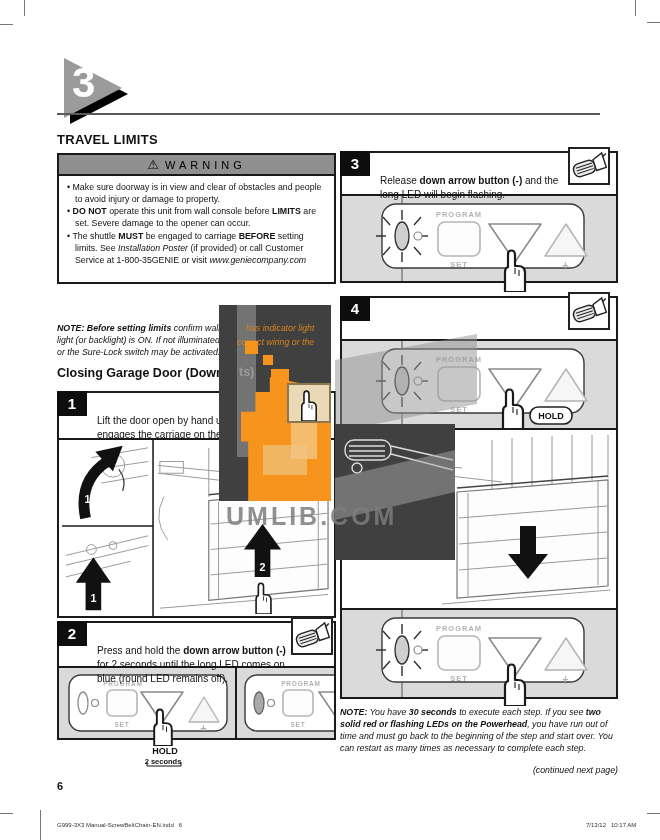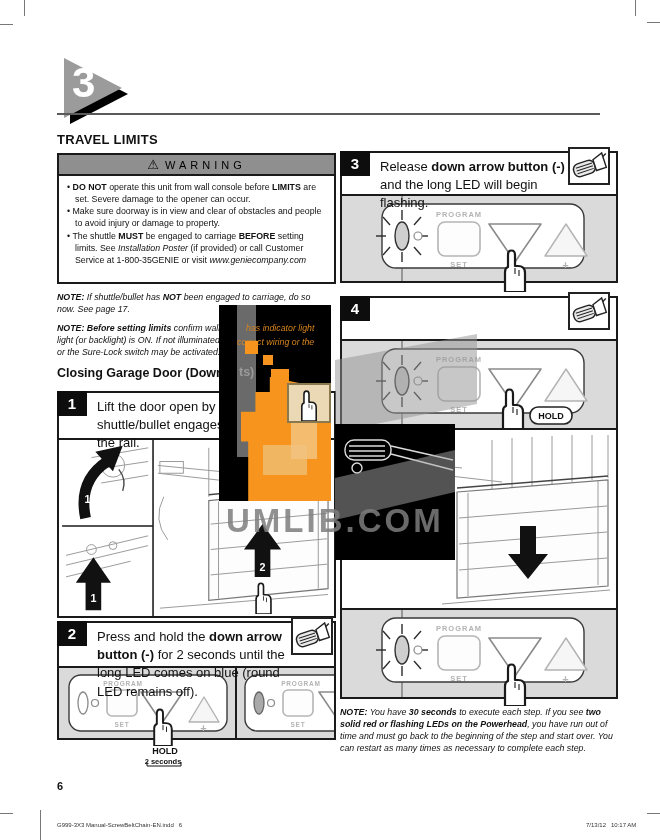--- a/index.html
+++ b/index.html
@@ -23,21 +23,21 @@
   .warnbar .wtitle{font-size:11px;font-weight:normal;letter-spacing:4px;color:#000}
   .warnlist{padding:5px 6px 0 8px;font-size:8.8px;line-height:1.38}
   .warnlist li{list-style:none;padding-left:8px;text-indent:-8px}
   .warnlist li::before{content:"• "}
   
   .note{position:absolute;font-size:8.8px;line-height:1.38;color:#111}
   .closehead{position:absolute;left:57px;top:366px;font-size:12.5px;font-weight:bold}
   
   .stepbox{position:absolute;border:2px solid #1a1a1a;background:#fff;z-index:2}
   .stepnum{position:absolute;left:-2px;top:-2px;width:30px;height:25px;background:#0d0d0d;color:#fff;font-weight:bold;font-size:15px;display:flex;align-items:center;justify-content:center}
-  .steptext{position:absolute;left:38px;top:5px;right:46px;font-size:13px;line-height:1.4}
+  .steptext{position:absolute;left:38px;top:21px;right:46px;font-size:10px;line-height:1.4}
   .steptext.full{right:8px}
   .seg-cov{background:#0c0c0c;color:#d79b4e;padding:0 1px}
   .phead-box{position:absolute;width:42px;height:38px;background:#fff;border:2px solid #222;z-index:3}
   
   .artbox{position:absolute;border:2px solid #1a1a1a;background:#fff;z-index:1}
   .grayarea{position:absolute;background:#dadada;border:2px solid #1a1a1a;z-index:1}
   svg.ofv{overflow:visible;display:block}
   .plabel{fill:#b3b3b3;font-size:7.5px;letter-spacing:1px;text-anchor:middle;font-weight:bold}
   .plabel-s{fill:#b3b3b3;font-size:6.5px;letter-spacing:0.8px;text-anchor:middle;font-weight:bold}
   .plus{font-size:11px}
@@ -45,27 +45,27 @@
   .pbtn{fill:#fdfdfd;stroke:#b5b5b5;stroke-width:1.6}
   .ptri{fill:#fff;stroke:#8a8a8a;stroke-width:1.6;stroke-linejoin:round}
   .ptri2{fill:#f6f6f6;stroke:#b3b3b3;stroke-width:1.4;stroke-linejoin:round}
   .ray{stroke:#2a2a2a;stroke-width:1.4}
   .lng{stroke:#9a9a9a;stroke-width:1;fill:none}
   .lnd{stroke:#444;stroke-width:1.4;fill:none}
   .holdtxt{font-size:9px;font-weight:bold;fill:#111;text-anchor:middle}
   .secstxt{font-size:7.5px;font-weight:bold;fill:#111;text-anchor:middle}
   .arrnum{font-size:11px;font-weight:bold;fill:#fff;text-anchor:middle}
   
-  .wm-black{position:absolute;background:#000000;z-index:5}
+  .wm-black{position:absolute;background:#404040;z-index:5}
   .wm-frag{position:absolute;font-size:8.8px;font-style:italic;white-space:nowrap}
   .wm-orange{color:#d7831d}
   .wm-gray{color:#9a9a9a}
   .wm-handbox{position:absolute;background:#ead9b4;border:2px solid #8a784f;z-index:6;display:flex;align-items:flex-end;justify-content:center}
   .wm-sheet{position:absolute;z-index:5;background:rgba(150,150,150,0.52)}
-  .wm-text{position:absolute;z-index:7;font-size:33px;font-weight:bold;letter-spacing:3px;color:rgba(125,125,125,0.85);font-family:"Liberation Sans",sans-serif}
+  .wm-text{position:absolute;z-index:7;font-size:25px;font-weight:bold;letter-spacing:3px;color:rgba(125,125,125,0.85);font-family:"Liberation Sans",sans-serif}
   
   .pgnum{position:absolute;left:57px;top:780px;font-size:11px;font-weight:bold}
   .contnext{position:absolute;left:340px;top:765px;width:278px;text-align:right;font-size:8.8px;font-style:italic}
   .foot{position:absolute;top:822px;font-size:6px;color:#333;white-space:pre}
 </style>
 </head>
 <body>
 
 <div class="page">
 
@@ -101,27 +101,26 @@
   <div class="tri-num">3</div>
   <div class="hrule"></div>
   <div class="sect">TRAVEL LIMITS</div>
 
   <div class="warnbox">
     <div class="warnbar">
       <span class="wicon">⚠</span>
       <span class="wtitle">WARNING</span>
     </div>
     <ul class="warnlist">
+      <li><span>Make sure doorway is in view and clear of obstacles and people to avoid injury or damage to property.</span></li>
       <li><span style="font-weight: bold;">DO NOT</span><span> operate this unit from wall console before </span><span style="font-weight: bold;">LIMITS</span><span> are set. Severe damage to the opener can occur.</span></li>
-      <li><span>Make sure doorway is in view and clear of obstacles and people to avoid injury or damage to property.</span></li>
       <li><span>The shuttle </span><span style="font-weight: bold;">MUST</span><span> be engaged to carriage </span><span style="font-weight: bold;">BEFORE</span><span> setting limits. See </span><span style="font-style: italic;">Installation Poster</span><span> (if provided) or call Customer Service at 1-800-35GENIE or visit </span><span style="font-style: italic;">www.geniecompany.com</span></li>
     </ul>
   </div>
 
-  <div class="note" style="left:57px;top:291px;width:272px"><span style="font-weight: bold; font-style: italic;">NOTE:</span><span style="font-style: italic;"> If shuttle/bullet has </span><span style="font-weight: bold; font-style: italic;">NOT</span><span style="font-style: italic;"> been engaged to carriage, do so now. See page 17.</span></div>
   <div class="note" style="left:57px;top:322px;width:262px"><span style="font-weight: bold; font-style: italic;">NOTE: Before setting limits</span><span style="font-style: italic;"> confirm wall console has indicator light (or backlight) is ON. If not illuminated, check for correct wiring or the Sure-Lock switch may be activated.</span></div>
   <div class="closehead">Closing Garage Door (Down Limits)</div>
 
   <div class="stepbox" style="left:57px;top:391px;width:279px;height:49px">
     <div class="stepnum">1</div>
     <div class="steptext full"><span>Lift the door open by hand until the shuttle/bullet engages the carriage on the rail.</span></div>
   </div>
 
   <div class="artbox" style="left:57px;top:438px;width:279px;height:180px">
     <svg viewBox="0 0 279 180" width="279" height="176">
@@ -311,20 +310,21 @@
       <rect x="96" y="26" width="42" height="34" rx="7" class="pbtn"></rect>
       <text x="117" y="71" class="plabel">SET</text>
       <path d="M147,28 h52 l-26,38 z" class="ptri"></path>
       <path d="M203,60 l21,-32 l21,32 z" class="ptri2"></path>
       <text x="224" y="73" class="plabel plus">+</text>
       <use href="#hand" x="154" y="46" width="38" height="50"></use>
     </svg>
   </div>
 
   <div class="note" style="left:340px;top:706px;width:278px"><span style="font-weight: bold; font-style: italic;">NOTE:</span><span style="font-style: italic;"> You have </span><span style="font-weight: bold; font-style: italic;">30 seconds</span><span style="font-style: italic;"> to execute each step. If you see </span><span style="font-weight: bold; font-style: italic;">two solid red or flashing LEDs on the Powerhead</span><span style="font-style: italic;">, you have run out of time and must go back to the beginning of the step and start over. You can restart as many times as necessary to complete each step.</span></div>
+  <div class="contnext">(continued next page)</div>
 
   <div class="wm-black" style="left:219px;top:305px;width:112px;height:196px">
     <div class="abs" style="left:18px;top:0;width:19px;height:152px;background:#7d7d7d;opacity:.85"></div>
     <div class="wm-frag wm-orange" style="left:27px;top:18px">has indicator light</div>
     <div class="wm-frag wm-orange" style="left:18px;top:32px">correct wiring or the</div>
     <div class="wm-frag wm-gray" style="left:20px;top:60px;font-size:12.5px;font-weight:bold;font-style:normal">ts)</div>
     <div class="wm-frag wm-gray" style="left:45px;top:92px;font-style:normal;color:#8a8a8a">shuttle/bullet</div>
     <div class="abs" style="left:26px;top:36px;width:13px;height:13px;background:#f7941d"></div>
     <div class="abs" style="left:44px;top:50px;width:10px;height:10px;background:#f7941d"></div>
     <div class="abs" style="left:52px;top:64px;width:18px;height:12px;background:#f7941d"></div>

